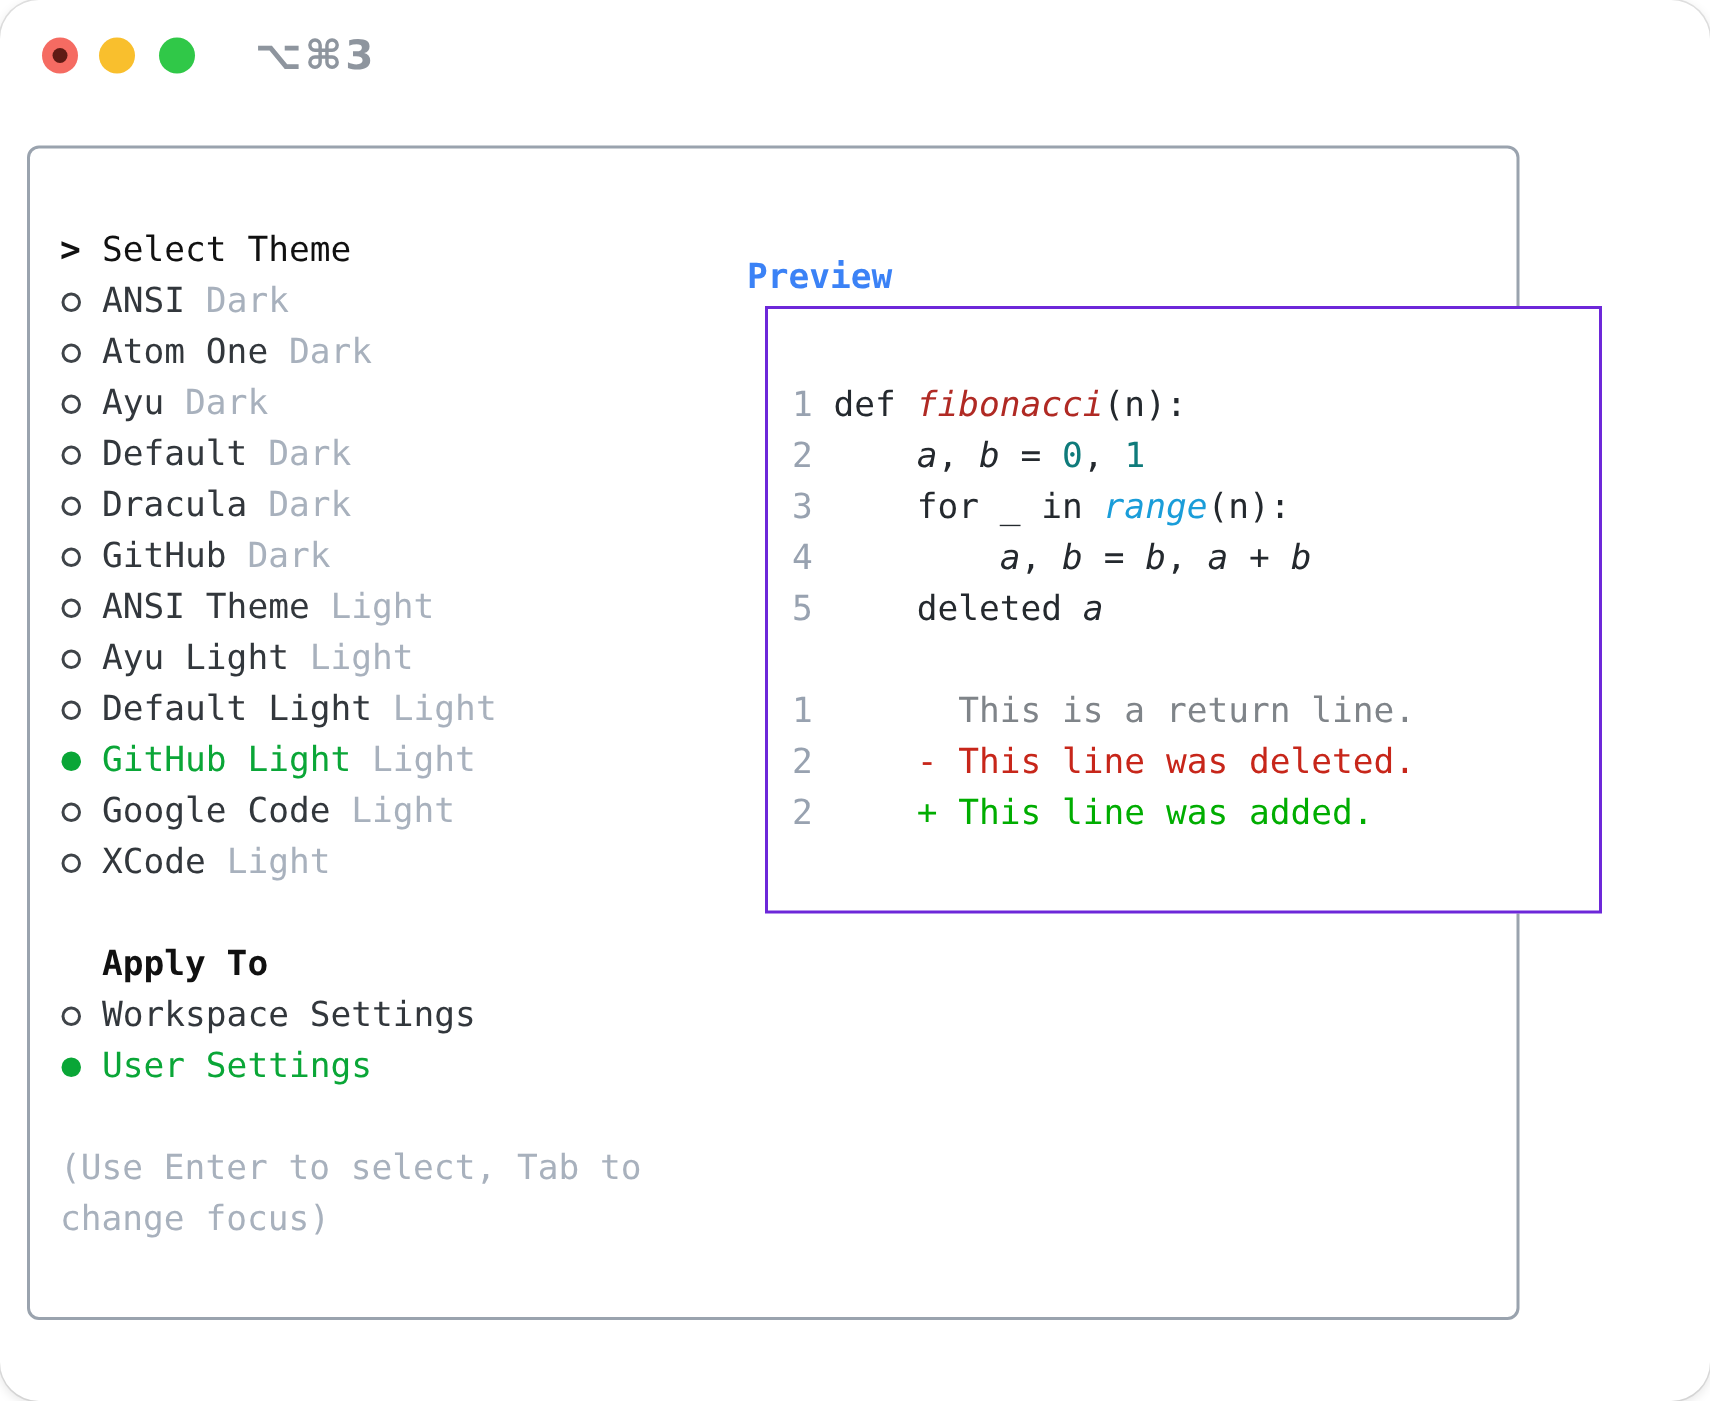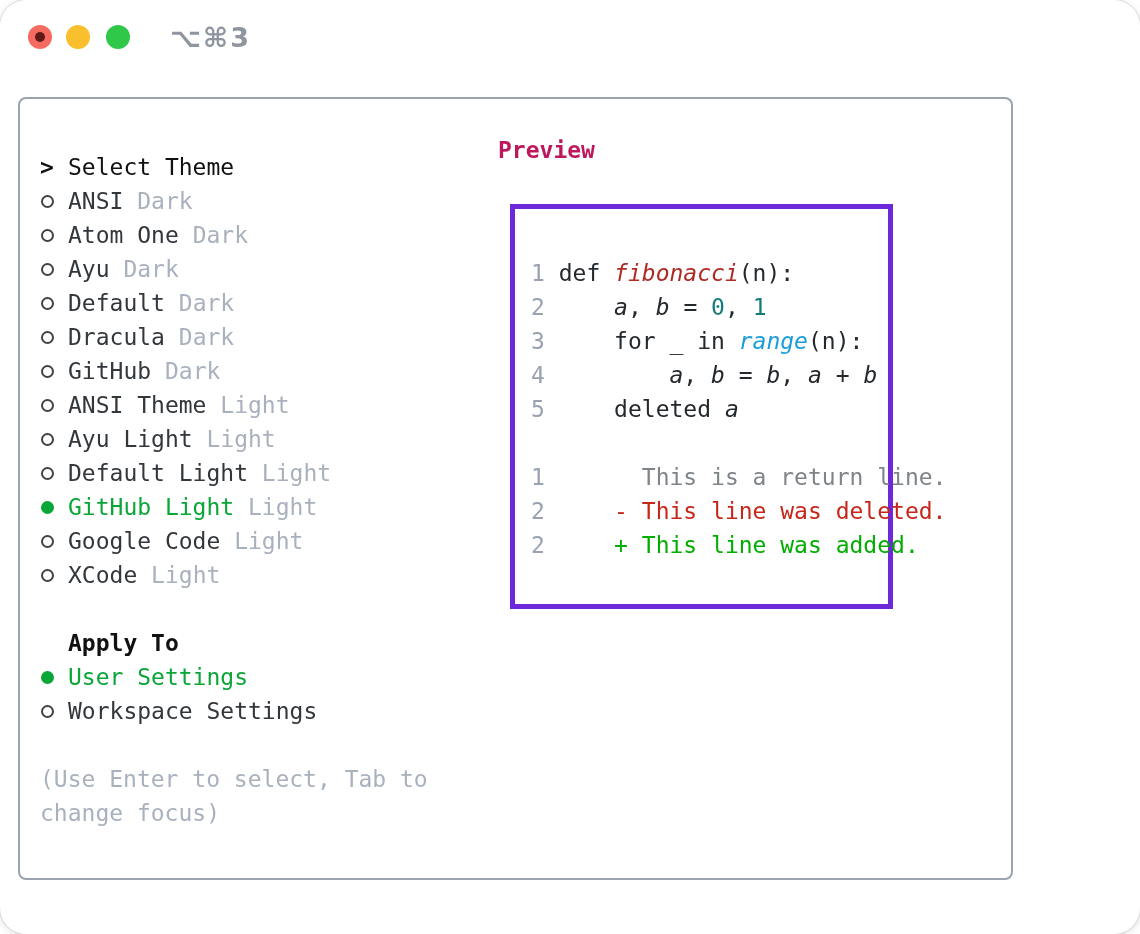--- a/index.html
+++ b/index.html
@@ -34,24 +34,24 @@
   .hdr-text { font-weight:normal; color:#111111; }
   .caret { font-weight:bold; color:#111111; }
   .radio { width:13px; height:13px; border-radius:50%; border:2px solid #3f4449; margin-left:1px; }
   .radio.sel { background:#0aa637; border-color:#0aa637; }
   .t-name { color:#32373c; }
   .t-name.sel { color:#0aa637; }
   .t-variant { color:#a8b1bd; }
   .apply-hdr { font-weight:bold; color:#111111; }
   .hint { color:#a8b1bd; }
   
-  .preview-title { position:absolute; left:478px; top:34px; height:34px; display:flex; align-items:center; font-size:23px; font-weight:bold; color:#be185d; }
+  .preview-title { position:absolute; left:478px; top:69px; height:34px; display:flex; align-items:center; font-size:23px; font-weight:bold; color:#3b82f6; }
   .preview-box {
-    position:absolute; left:490px; top:105px; width:383px; height:405px;
-    border:5px solid #6d28d9; background:#ffffff;
+    position:absolute; left:490px; top:105px; width:558px; height:405px;
+    border:2px solid #6d28d9; background:#ffffff;
   }
   .code-lines { position:absolute; left:16px; top:47px; right:4px; font-size:23px; }
   .cline { height:34px; line-height:34px; white-space:pre; }
   .lineno { color:#98a2b0; }
   .seg-code    { color:#24292e; }
   .seg-func    { color:#b02a24; font-style:italic; }
   .seg-var     { color:#24292e; font-style:italic; }
   .seg-num     { color:#0f7b7b; }
   .seg-builtin { color:#1a9dd9; font-style:italic; }
   .seg-context { color:#7f8489; }
@@ -92,22 +92,22 @@
           <div class="row"><span class="mk"><span class="radio sel"></span></span><span class="t-name sel">GitHub Light</span><span class="t-variant"> Light</span></div>
           <div class="row"><span class="mk"><span class="radio"></span></span><span class="t-name">Google Code</span><span class="t-variant"> Light</span></div>
           <div class="row"><span class="mk"><span class="radio"></span></span><span class="t-name">XCode</span><span class="t-variant"> Light</span></div>
         </div>
       <div class="row"></div>
       <div class="row">
         <span class="mk"></span>
         <span class="apply-hdr">Apply To</span>
       </div>
       <div id="apply-items">
+          <div class="row"><span class="mk"><span class="radio"></span></span><span class="t-name">Workspace Settings</span></div>
           <div class="row"><span class="mk"><span class="radio sel"></span></span><span class="t-name sel">User Settings</span></div>
-          <div class="row"><span class="mk"><span class="radio"></span></span><span class="t-name">Workspace Settings</span></div>
         </div>
       <div class="row"></div>
       <div id="hint-lines">
           <div class="row hint">(Use Enter to select, Tab to</div>
           <div class="row hint">change focus)</div>
         </div>
     </div>
 
     <div class="preview-title">Preview</div>
 

